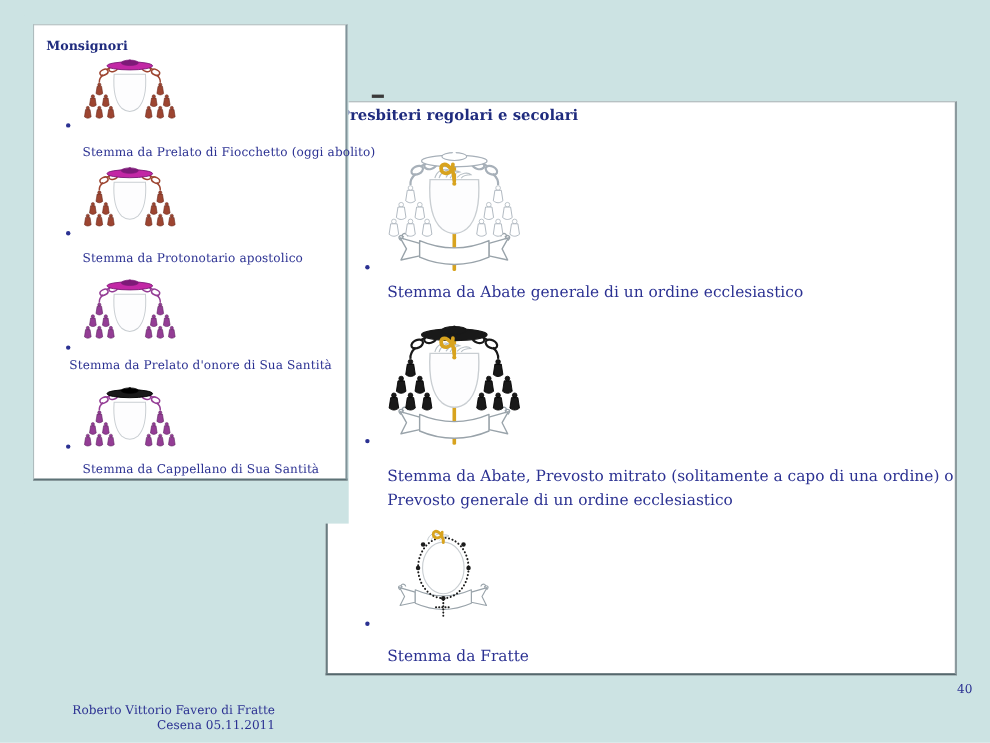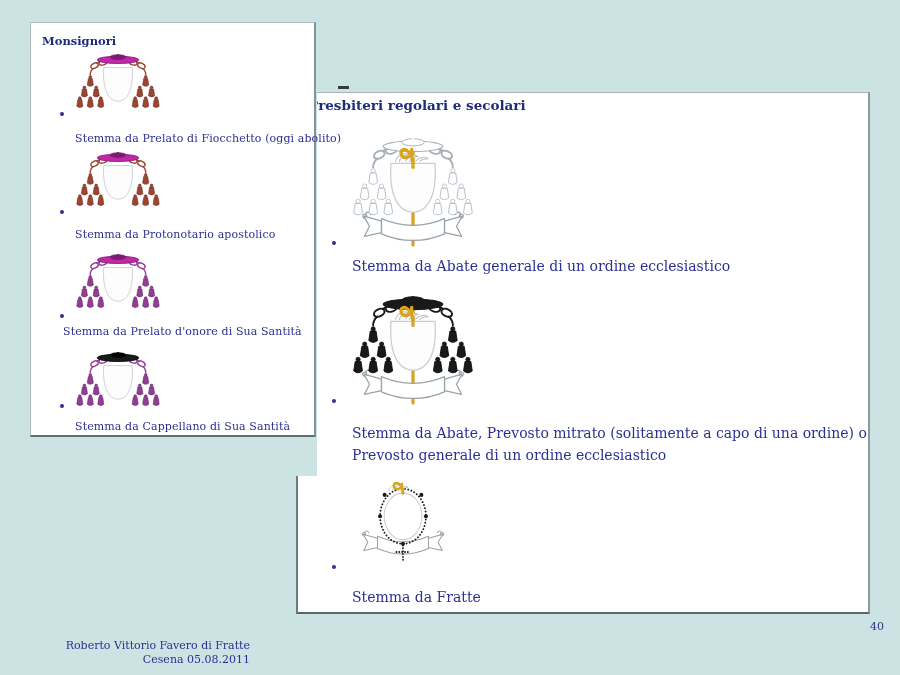--- a/index.html
+++ b/index.html
@@ -169,17 +169,17 @@
       <svg class="emblem e-capp" style="left:41px;top:326px" width="92" height="70" viewBox="0 0 100 74">
         <path d="M34.5 17 H65.5 C66.5 31 64.5 44 58 50.5 C53 54.5 47 54.5 42 50.5 C35.5 44 33.5 31 34.5 17 Z" style="fill:#fdfdfe;stroke:var(--shl);stroke-width:1"></path>
         <use href="#galero-body"></use>
       </svg>
       <div class="caption caption-l" style="left:44px;top:397px">Stemma da Cappellano di Sua Santità</div>
     </div>
   </div>
 
   <div class="footer f-author">
     <div>Roberto Vittorio Favero di Fratte</div>
-    <div>Cesena 05.08.2011</div>
+    <div>Cesena 05.11.2011</div>
   </div>
   <div class="footer f-page">40</div>
 
 </div>
 
 </body></html>

